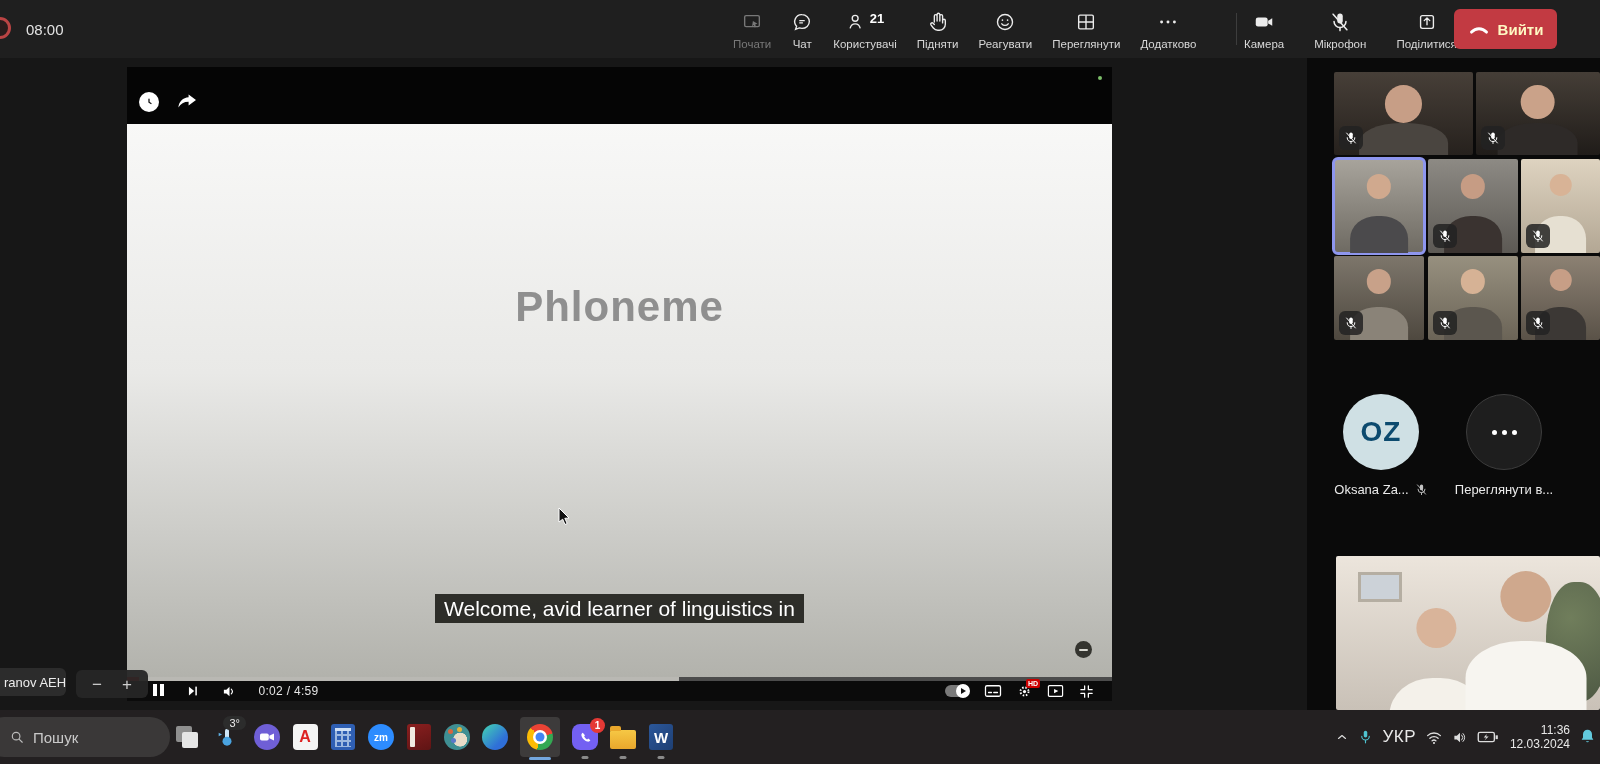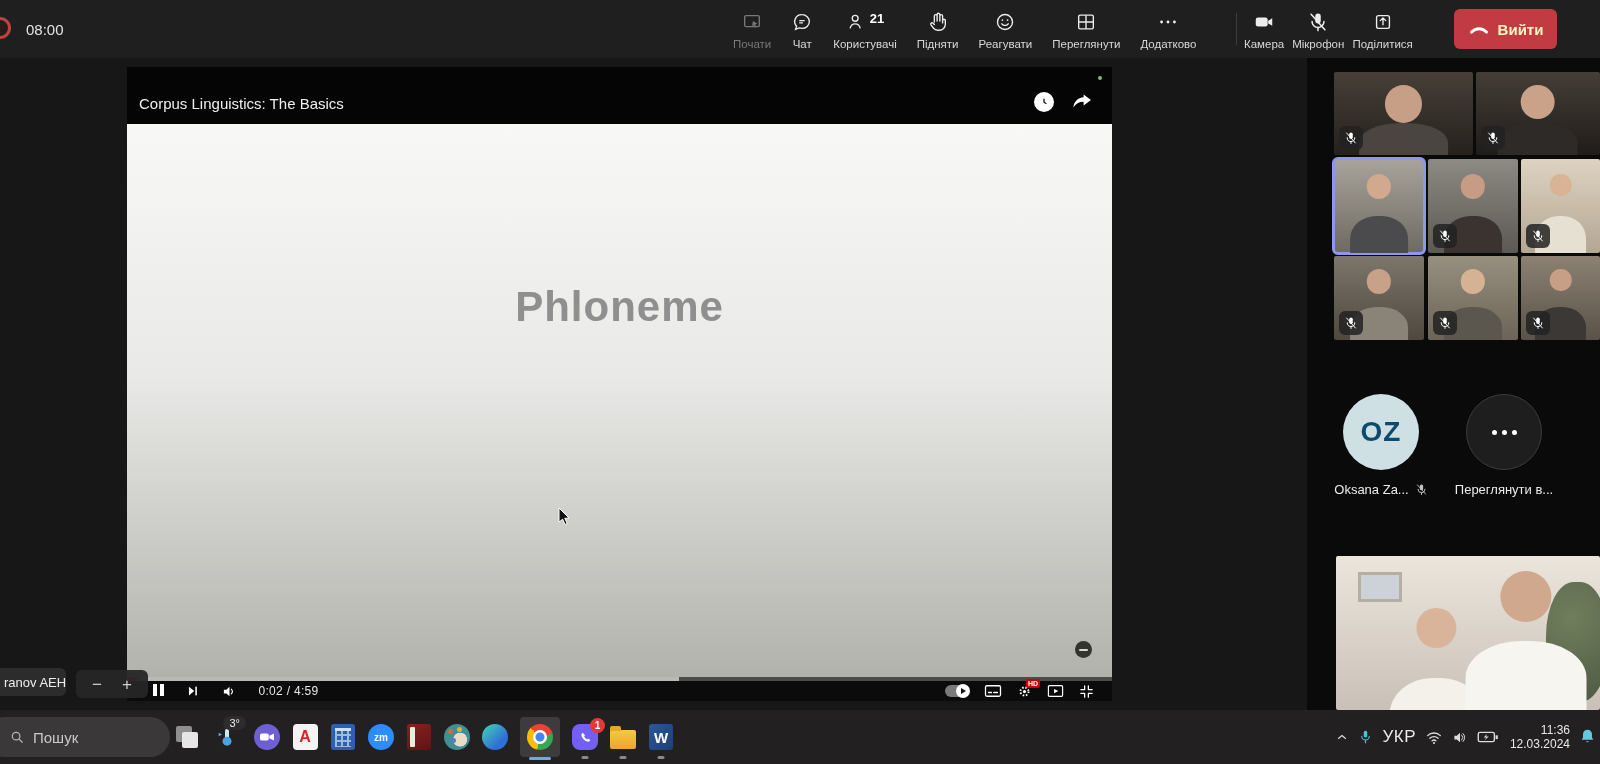--- a/index.html
+++ b/index.html
@@ -6,21 +6,21 @@
   html,body{background:#000}
   body{font-family:"Liberation Sans","DejaVu Sans",sans-serif}
   .screen{position:relative;width:1600px;height:764px;background:#171717;overflow:hidden}
 
   
   .topbar{position:absolute;left:0;top:0;width:1600px;height:58px;background:#1f1f1f}
   .rec-dot{position:absolute;left:-11px;top:17px;width:22px;height:22px;border-radius:50%;
            border:3px solid #b44;background:#2b1c1c}
   .timer{position:absolute;left:26px;top:21px;font-size:15px;color:#e3e3e3}
   .tb-center{position:absolute;left:733px;top:0;height:58px;display:flex;gap:20px;align-items:center}
-  .tb-right{position:absolute;left:1244px;top:0;height:58px;display:flex;gap:8px;align-items:center}
+  .tb-right{position:absolute;left:1244px;top:0;height:58px;display:flex;gap:30px;align-items:center}
   .tb-item{background:none;border:0;display:flex;flex-direction:column;align-items:center;gap:3px;
            color:#ececec;cursor:default;padding-top:2px}
   .tb-item .tb-ic{height:24px;display:flex;align-items:flex-start;gap:2px}
   .tb-item .tb-lb{font-size:11.5px;color:#d8d8d8;white-space:nowrap}
   .tb-item.disabled{color:#787878}
   .tb-item.disabled .tb-lb{color:#787878}
   .tb-badge{font-size:13px;font-weight:700;color:#fff;margin-top:0px}
   .tb-divider{position:absolute;left:1236px;top:13px;width:1px;height:32px;background:#3d3d3d}
   .leave-btn{position:absolute;left:1454px;top:9px;width:103px;height:40px;border:0;border-radius:6px;
              background:#c23a42;color:#fef9c3;display:flex;align-items:center;justify-content:center;gap:8px;
@@ -276,21 +276,20 @@
           <path d="M3.5 11.5c4.8-5.2 12.2-5.2 17 0" stroke="#fff" stroke-width="3.4" stroke-linecap="round"></path>
         </svg>
       </span>
       <span>Вийти</span>
     </button>
   </header>
 
   <main class="stage">
     <section class="video">
       <div class="vp-titlebar">
-        <span class="vp-title">Corpus Linguistics: The Basics</span>
         <span class="vp-topicons">
           <span class="clock-circle">
             <svg width="12" height="12" viewBox="0 0 24 24" fill="none" stroke="#111" stroke-width="2.6" stroke-linecap="round">
               <path d="M12 6.5v6l4 2.4"></path>
             </svg>
           </span>
           <span>
             <svg width="24" height="20" viewBox="0 0 24 20" fill="#fff">
               <path d="M13.6 2.5 21 8l-7.4 5.5V9.8C8.8 9.8 5.8 11.8 3.4 15.4 4 9.3 8 5.6 13.6 5.2z"></path>
             </svg>
@@ -300,20 +299,21 @@
       </div>
 
       <div class="vp-content">
         <div class="vp-brand">Phloneme</div>
         <span class="cursor">
           <svg width="13" height="19" viewBox="0 0 13 19">
             <path d="M1 1l10 10-4.2.3 2.4 5.2-2.2 1-2.3-5.3L1 15z" fill="#111" stroke="#fff" stroke-width="1"></path>
           </svg>
         </span>
         <div class="caps">
+          <div><span>Welcome, avid learner of linguistics in</span></div>
         </div>
         <span class="wm">
             <i></i>
           </span>
       </div>
 
       <div class="vp-progress">
         <span class="buffer" style="width: 56%;"></span>
         <span class="played" style="width: 1.2%;"></span>
       </div>

